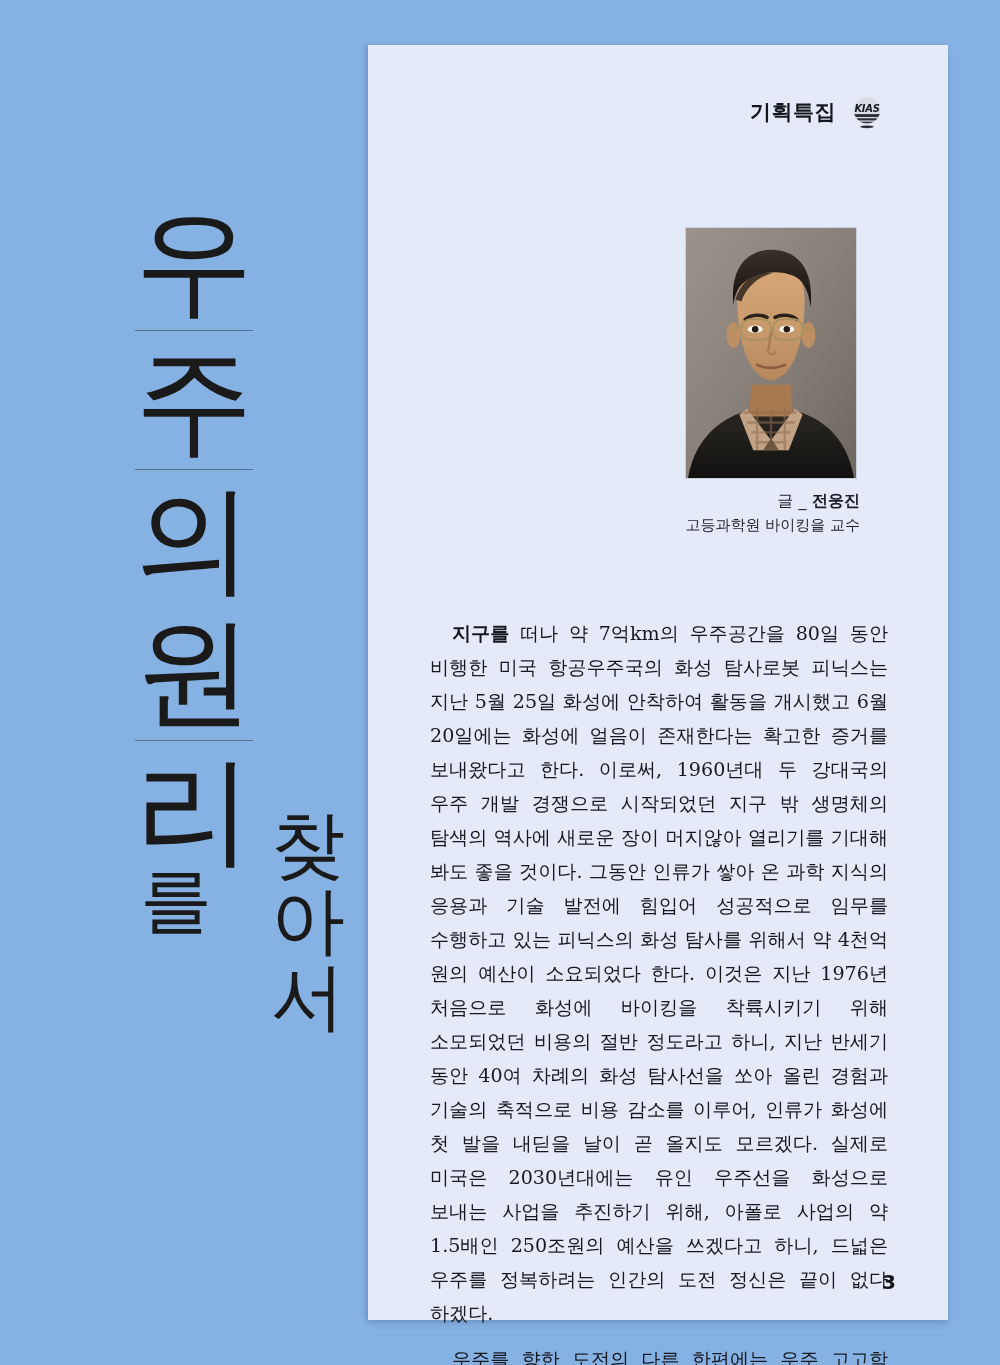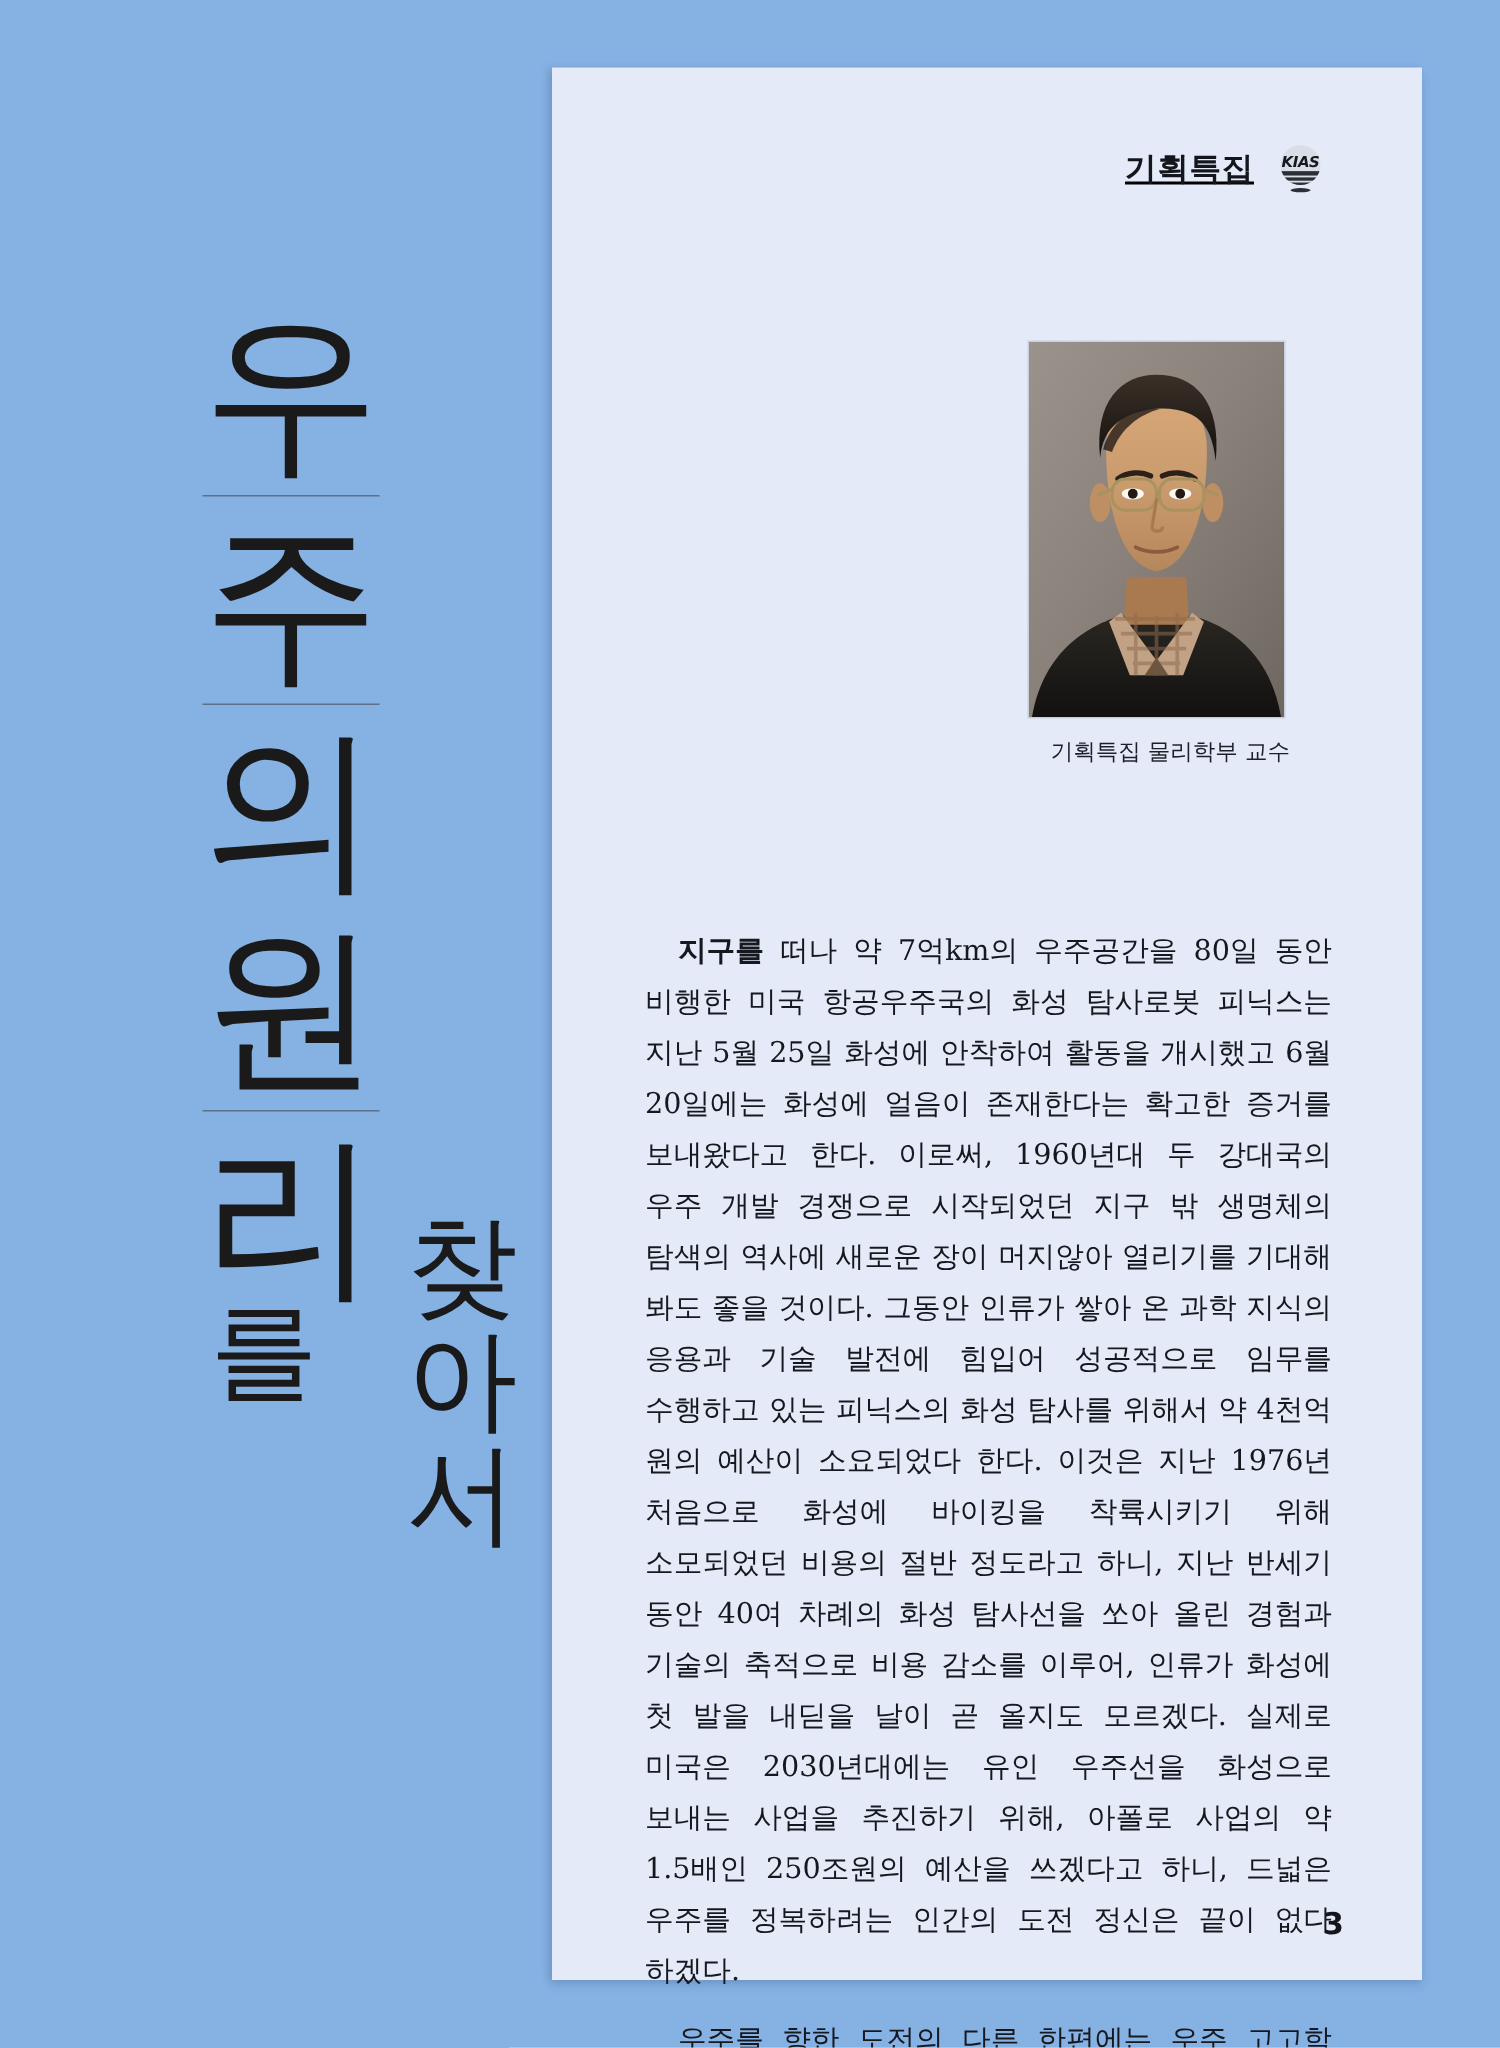--- a/index.html
+++ b/index.html
@@ -108,21 +108,20 @@
   }
 
   
   .panel-header {
     position: absolute;
     right: 62px;
     top: 48px;
     display: flex;
     align-items: center;
     gap: 12px;
-    text-decoration: underline;
   }
   .header-label {
     font-family: "DejaVu Sans", "Liberation Sans", sans-serif;
     font-size: 21px;
     font-weight: 700;
     color: #14161c;
     letter-spacing: .5px;
   }
   .kias-logo {
     width: 38px;
@@ -323,21 +322,25 @@
           <path d="M118 99 L128 103"></path>
         </g>
 
         <path d="M86 106 L83 124 C83 128 89 128 90 125" stroke="#a97a50" stroke-width="2.2" fill="none" stroke-linecap="round"></path>
 
         <path d="M72 138 C80 142 92 142 100 138" stroke="#8a5a41" stroke-width="2.6" fill="none" stroke-linecap="round"></path>
       </svg>
     </div>
 
     <div class="byline">
-      <div class="byline-affil">기획특집 물리학부 교수</div>
+      <div class="byline-author">
+        <span class="byline-prefix">글 _</span>
+        <span>전웅진</span>
+      </div>
+      <div class="byline-affil">고등과학원 바이킹을 교수</div>
     </div>
 
     <div class="article-body">
       <p><span class="lead-word">지구를</span><span> 떠나 약 7억km의 우주공간을 80일 동안 비행한 미국 항공우주국의 화성 탐사로봇 피닉스는 지난 5월 25일 화성에 안착하여 활동을 개시했고 6월 20일에는 화성에 얼음이 존재한다는 확고한 증거를 보내왔다고 한다. 이로써, 1960년대 두 강대국의 우주 개발 경쟁으로 시작되었던 지구 밖 생명체의 탐색의 역사에 새로운 장이 머지않아 열리기를 기대해 봐도 좋을 것이다. 그동안 인류가 쌓아 온 과학 지식의 응용과 기술 발전에 힘입어 성공적으로 임무를 수행하고 있는 피닉스의 화성 탐사를 위해서 약 4천억 원의 예산이 소요되었다 한다. 이것은 지난 1976년 처음으로 화성에 바이킹을 착륙시키기 위해 소모되었던 비용의 절반 정도라고 하니, 지난 반세기 동안 40여 차례의 화성 탐사선을 쏘아 올린 경험과 기술의 축적으로 비용 감소를 이루어, 인류가 화성에 첫 발을 내딛을 날이 곧 올지도 모르겠다. 실제로 미국은 2030년대에는 유인 우주선을 화성으로 보내는 사업을 추진하기 위해, 아폴로 사업의 약 1.5배인 250조원의 예산을 쓰겠다고 하니, 드넓은 우주를 정복하려는 인간의 도전 정신은 끝이 없다 하겠다.</span></p>
       <p>우주를 향한 도전의 다른 한편에는 우주 고고학 또는 우주 지리학이라 부를 수 있는 우주론 또는 천체 물리학이 있다 하겠는데, 이들 분야는 최근 눈부신 발전을 거듭하고 있다. 이는 우주의 구조와 역사를 연구하는데 필요한 광대하고 정밀한 자료를</p>
     </div>
 
     <div class="page-number">3</div>
   </div>
 </div>

